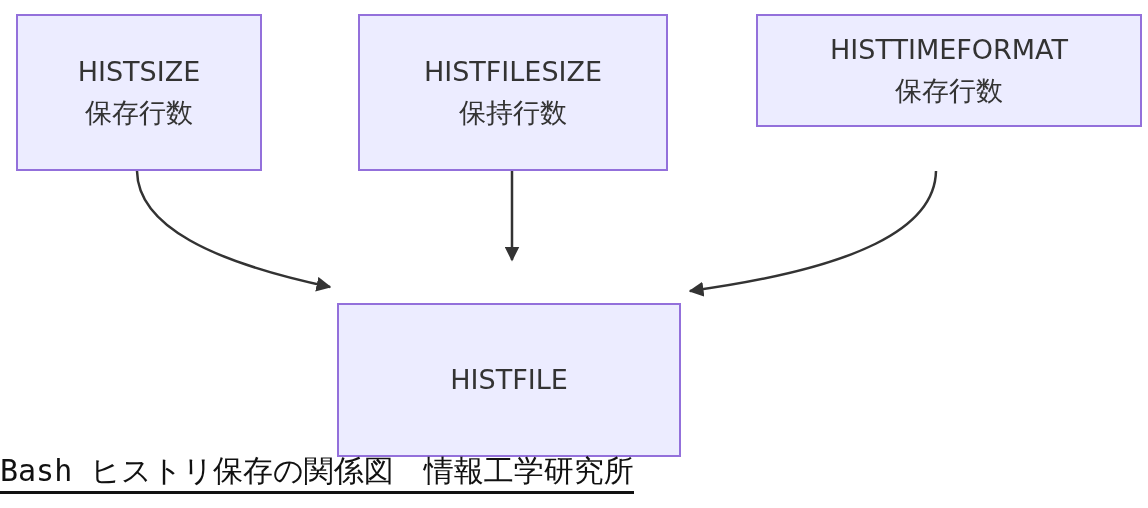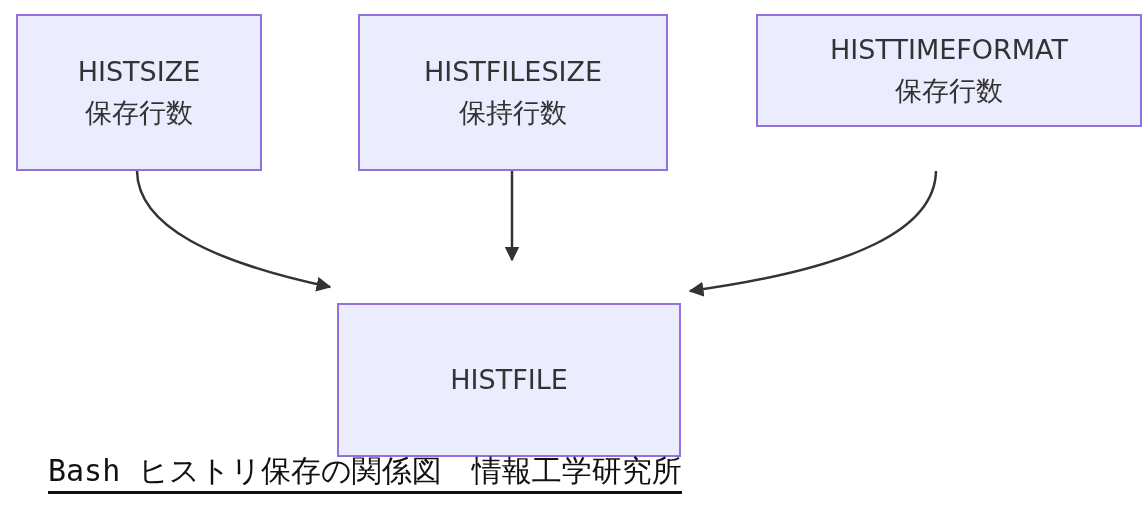--- a/index.html
+++ b/index.html
@@ -48,21 +48,20 @@
     left: 0;
     top: 453px;
     display: inline-block;
     color: var(--caption-text, #000000);
     font-family: "DejaVu Sans Mono", "Liberation Mono", monospace;
     font-size: 30px;
     line-height: 36px;
     padding-bottom: 2px;
     border-bottom: 3px solid var(--caption-text, #000000);
     white-space: pre;
-    margin-left: 48px;
   }
 </style>
 </head>
 <body>
 
 <div class="canvas">
 
   <svg class="edge-layer" viewBox="0 0 1148 508" xmlns="http://www.w3.org/2000/svg">
     <defs>
       <marker id="arrowhead" viewBox="0 0 10 10" refX="9" refY="5" markerWidth="6" markerHeight="6" orient="auto-start-reverse">

